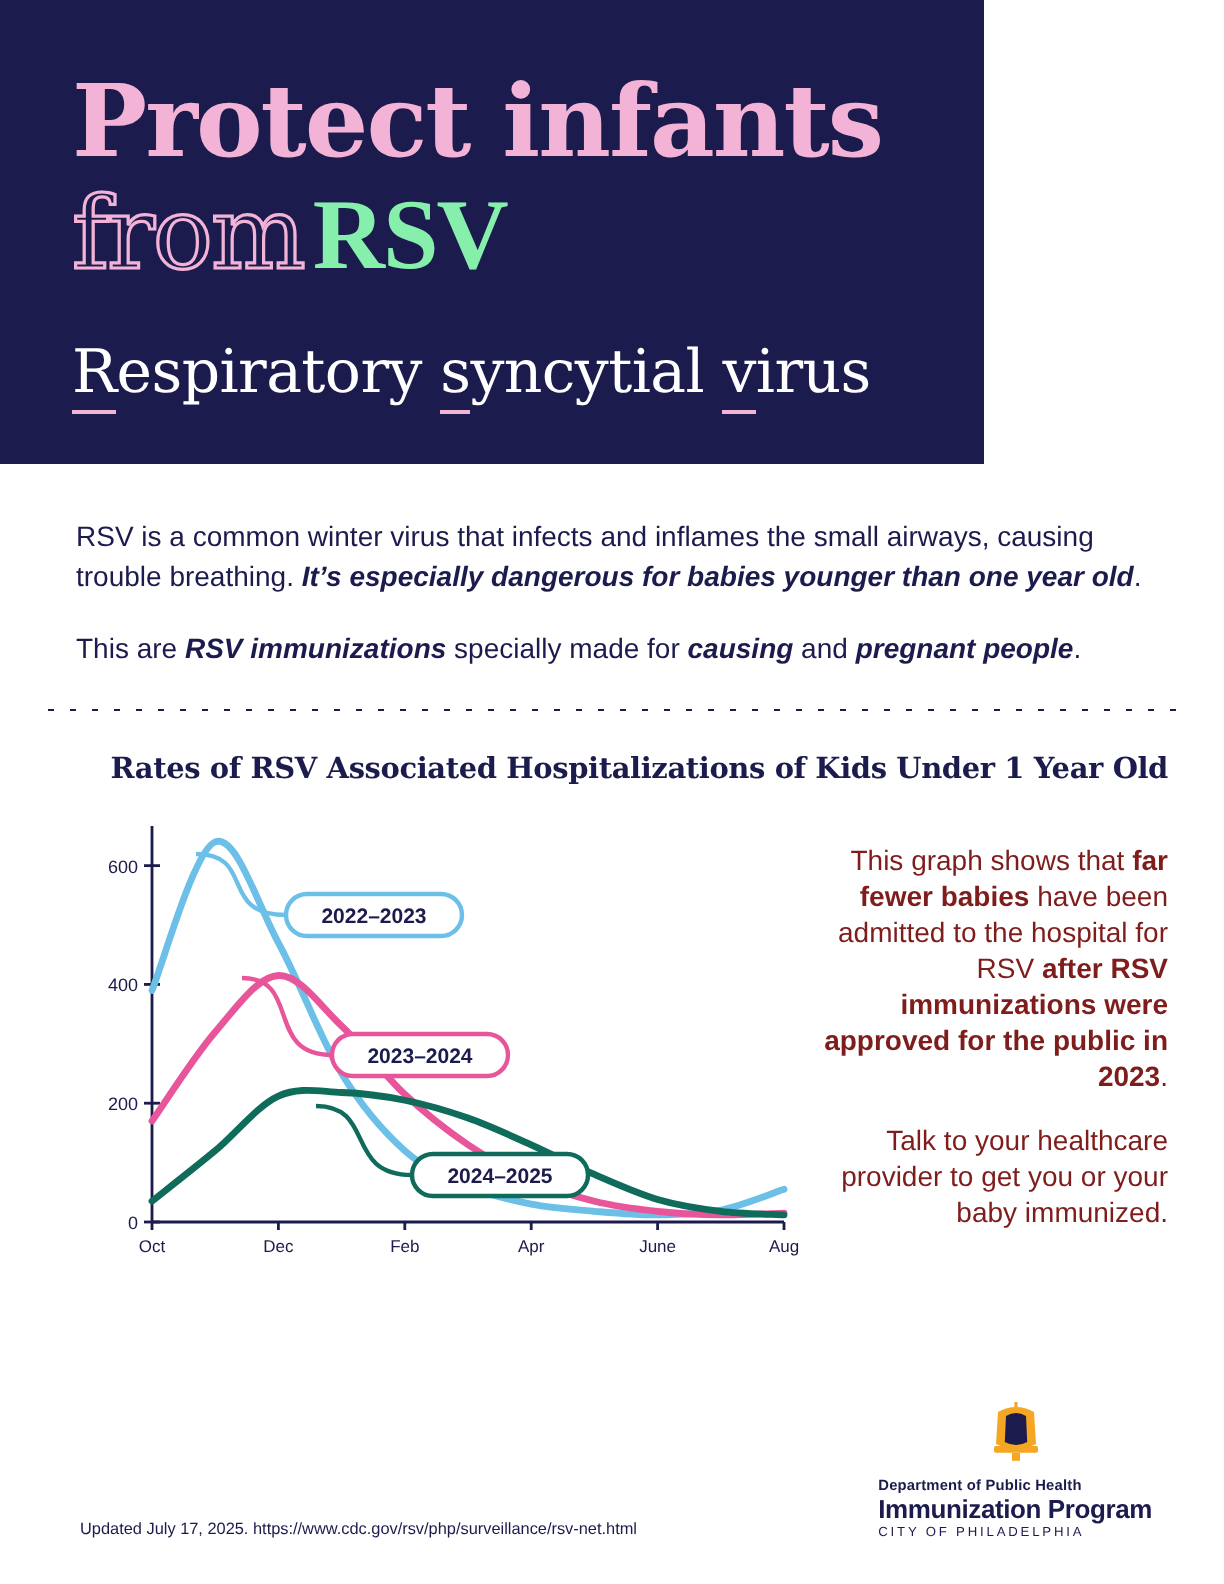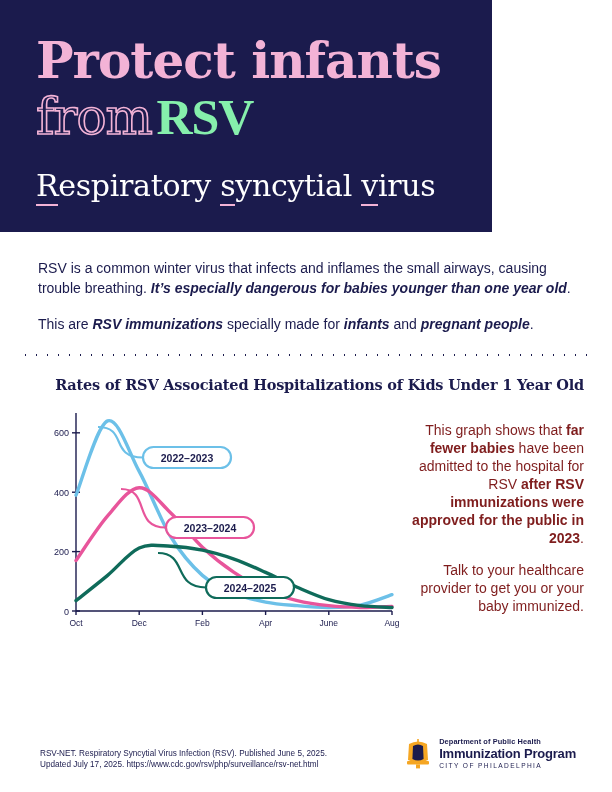--- a/index.html
+++ b/index.html
@@ -149,20 +149,21 @@
   .source {
     font-size: 8.2px;
     line-height: 11px;
     color: #1b1b4d;
     max-width: 330px;
   }
   .logo {
     display: flex;
     align-items: center;
     gap: 6px;
+    flex-direction: column;
   }
   .logo-mark {
     width: 30px;
     height: 34px;
     position: relative;
   }
   .logo-text-top {
     font-size: 7.4px;
     color: #1b1b4d;
     font-weight: bold;
@@ -194,21 +195,21 @@
   </div>
   <div class="subtitle">
     <span class="u">R</span><span>espiratory</span>
     <span class="u">s</span><span>yncytial</span>
     <span class="u">v</span><span>irus</span>
   </div>
 </div>
 
 <div class="intro">
   <p><span>RSV is a common winter virus that infects and inflames the small airways, causing trouble breathing. </span><b>It’s especially dangerous for babies younger than one year old</b><span>.</span></p>
-  <p><span>This are </span><b>RSV immunizations</b><span> specially made for </span><b>infants</b><span> and </span><b>pregnant people</b><span>.</span></p>
+  <p><span>This are </span><b>RSV immunizations</b><span> specially made for </span><b>causing</b><span> and </span><b>pregnant people</b><span>.</span></p>
 </div>
 
 <div class="divider">
   <div class="dots"></div>
 </div>
 
 <div class="chart-section">
   <div class="chart-title">Rates of RSV Associated Hospitalizations of Kids Under 1 Year Old</div>
   <div class="chart-row">
     <div class="chart-wrap">
@@ -251,21 +252,20 @@
     </div>
     <div class="side-text">
       <p><span>This graph shows that </span><b>far fewer babies</b><span> have been admitted to the hospital for RSV </span><b>after RSV immunizations were approved for the public in 2023</b><span>.</span></p>
       <p>Talk to your healthcare provider to get you or your baby immunized.</p>
     </div>
   </div>
 </div>
 
 <div class="footer">
   <div class="source">
-    <div>RSV-NET. Respiratory Syncytial Virus Infection (RSV). Published June 5, 2025.</div>
     <div>Updated July 17, 2025. https://www.cdc.gov/rsv/php/surveillance/rsv-net.html</div>
   </div>
   <div class="logo">
     <div class="logo-mark">
       <svg width="30" height="34" viewBox="0 0 30 34">
         <path d="M6 8 q9 -5 18 0 l1 16 q-10 5 -20 0 z" fill="#f5a623"></path>
         <rect x="4" y="25" width="22" height="3.4" rx="1" fill="#f5a623"></rect>
         <rect x="13" y="28.4" width="4" height="4" fill="#f5a623"></rect>
         <path d="M14.2 3 l1.6 0 l0 5 l-1.6 0 z" fill="#f5a623"></path>
         <path d="M10 10 q5 -3 10 0 l0.6 13 q-5.6 3 -11.2 0 z" fill="#1b1b4d"></path>

